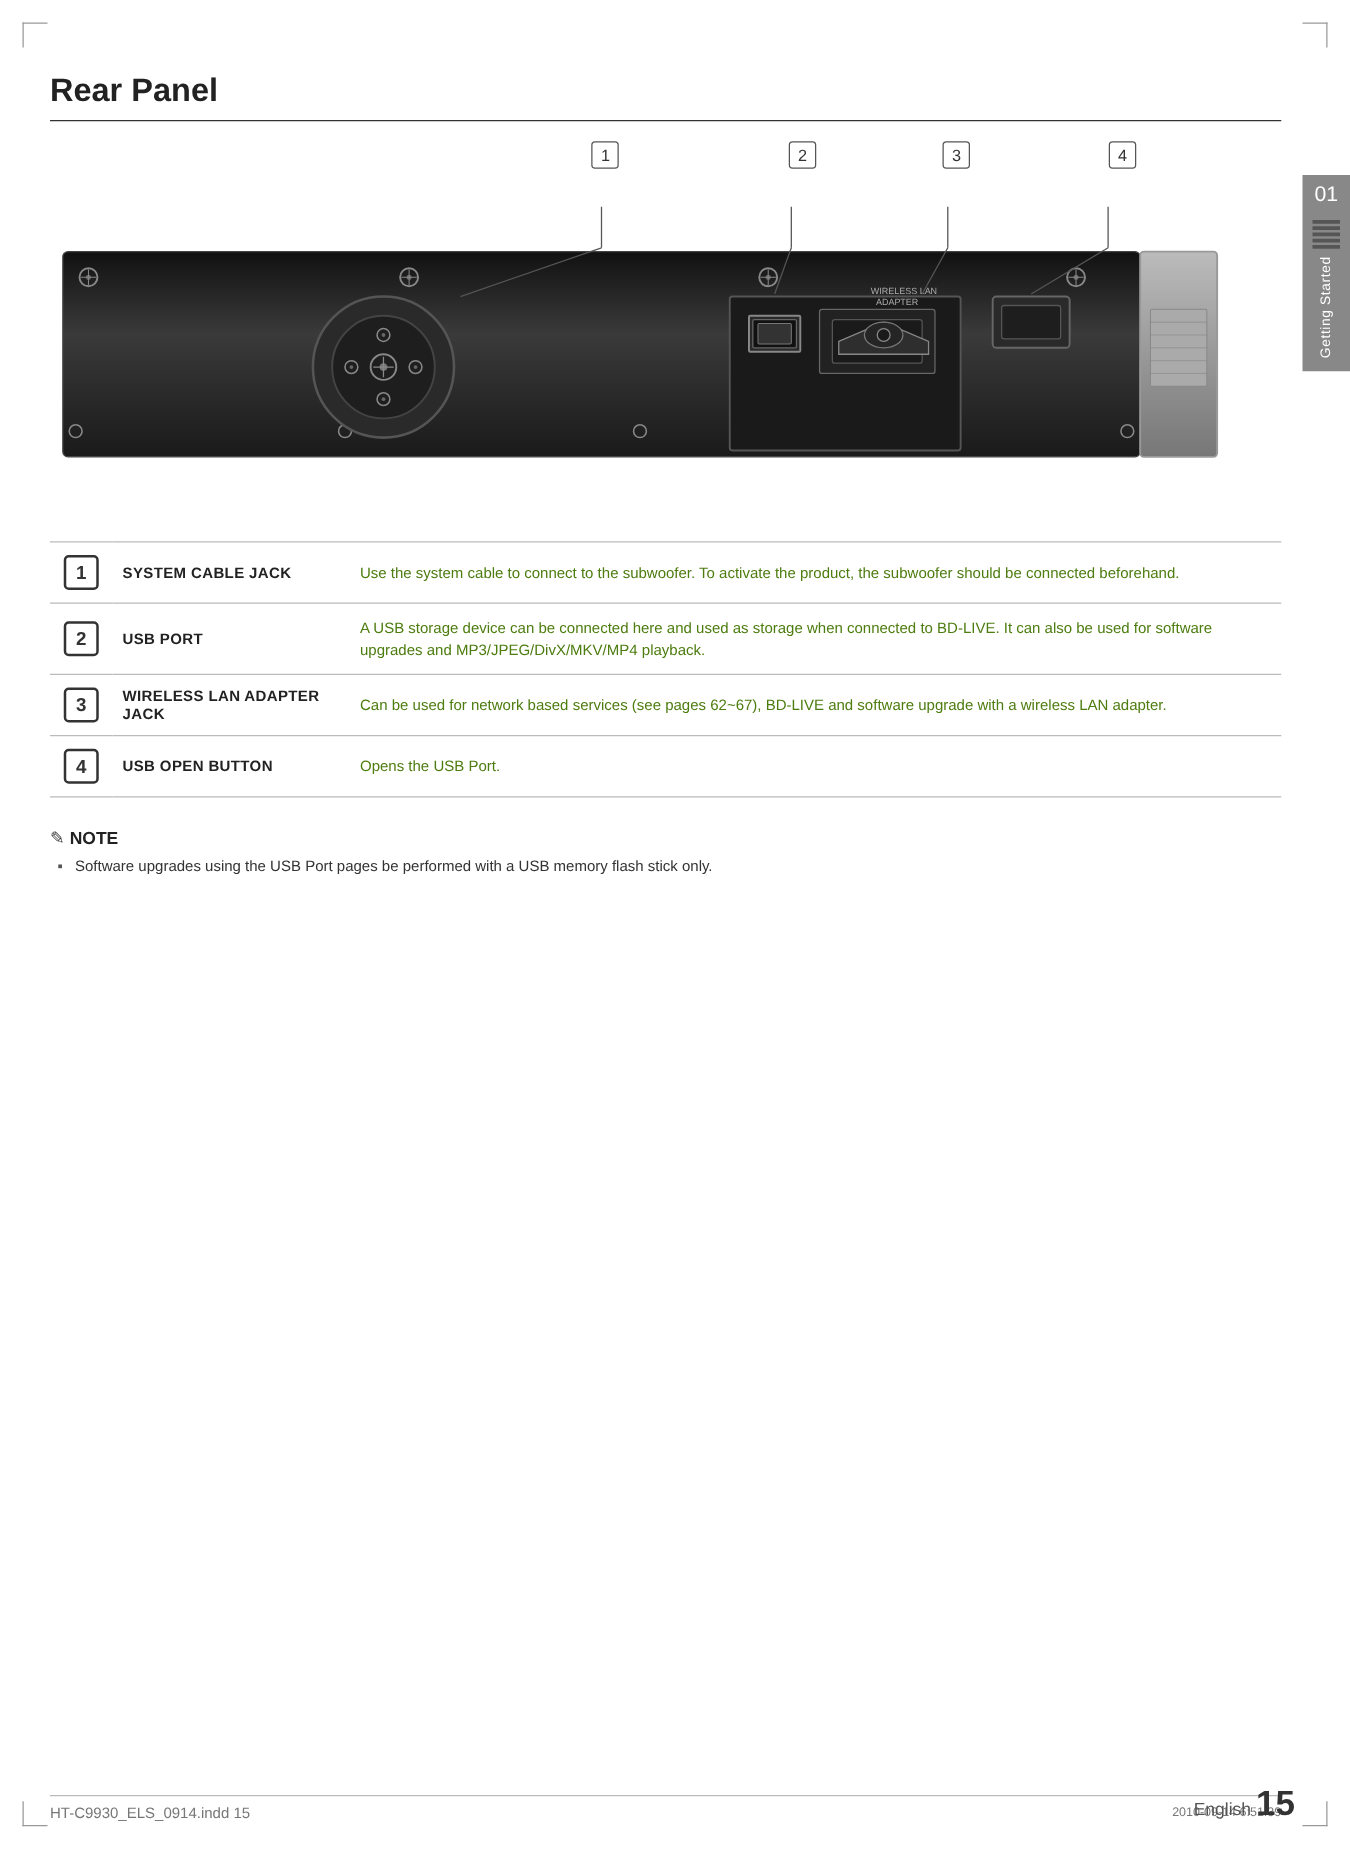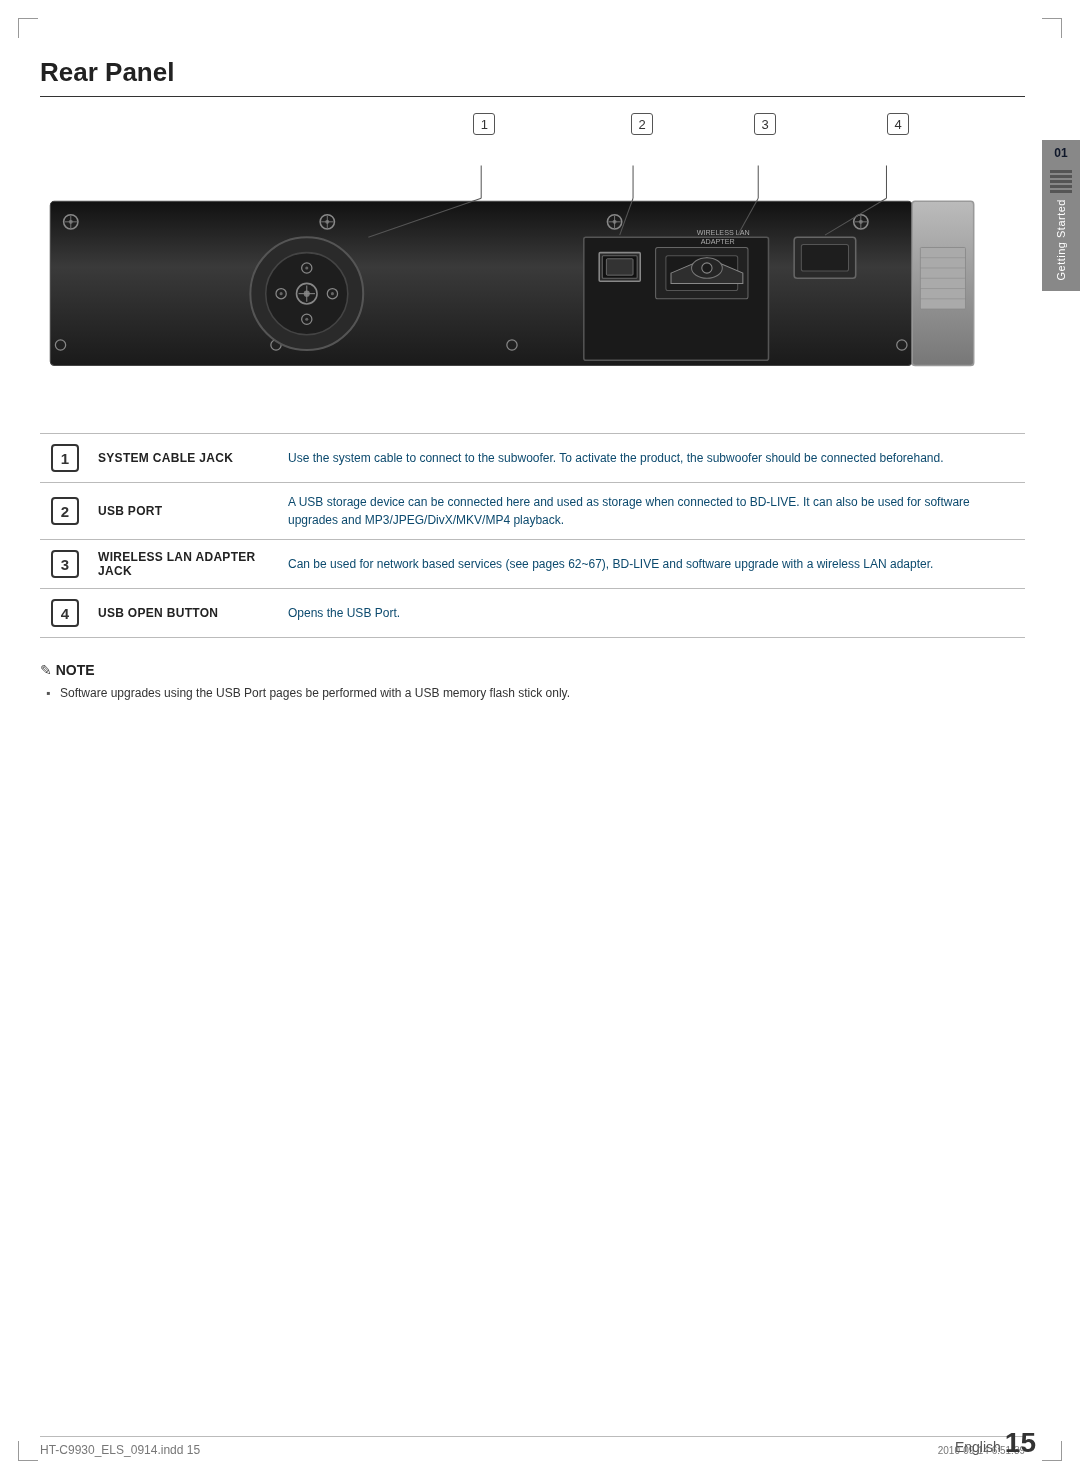--- a/index.html
+++ b/index.html
@@ -32,23 +32,23 @@
       right: 0;
       top: 140px;
       width: 38px;
       background: #888;
       display: flex;
       flex-direction: column;
       align-items: center;
       padding: 6px 0;
     }
     .side-tab-number {
-      color: #0f172a;
-      font-size: 12px;
-      font-weight: bold;
+      color: #ffffff;
+      font-size: 17px;
+      font-weight: normal;
       margin-bottom: 4px;
     }
     .side-tab-text {
       color: #fff;
       font-size: 11px;
       writing-mode: vertical-rl;
       text-orientation: mixed;
       transform: rotate(180deg);
       white-space: nowrap;
       letter-spacing: 0.5px;
@@ -162,21 +162,21 @@
       width: 190px;
       font-size: 12px;
       font-weight: bold;
       text-transform: uppercase;
       color: #222;
       letter-spacing: 0.3px;
       padding-left: 6px;
     }
     .td-desc {
       font-size: 12px;
-      color: #0c4a6e;
+      color: #4d7c0f;
       line-height: 1.5;
     }
 
     
     .note-section {
       margin-top: 10px;
     }
     .note-header {
       display: flex;
       align-items: center;

